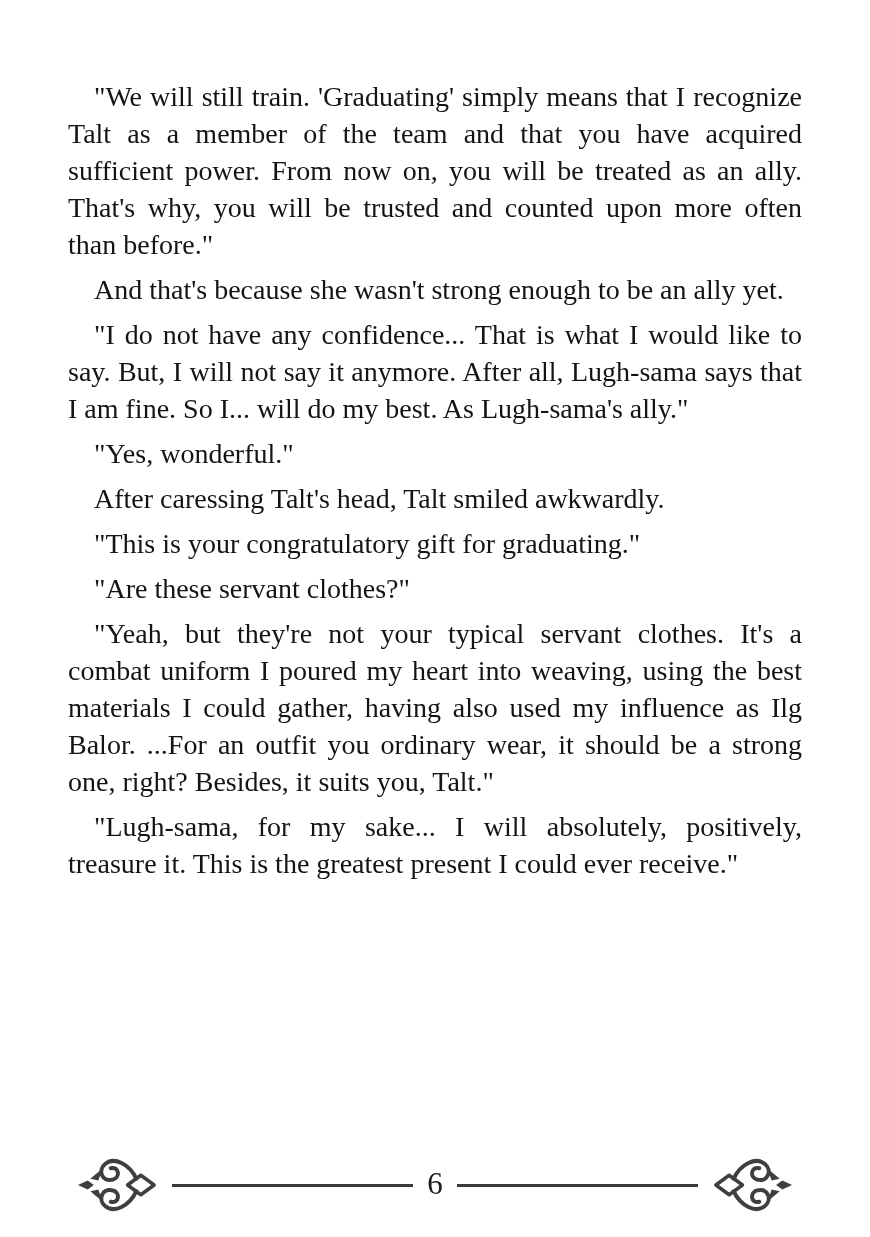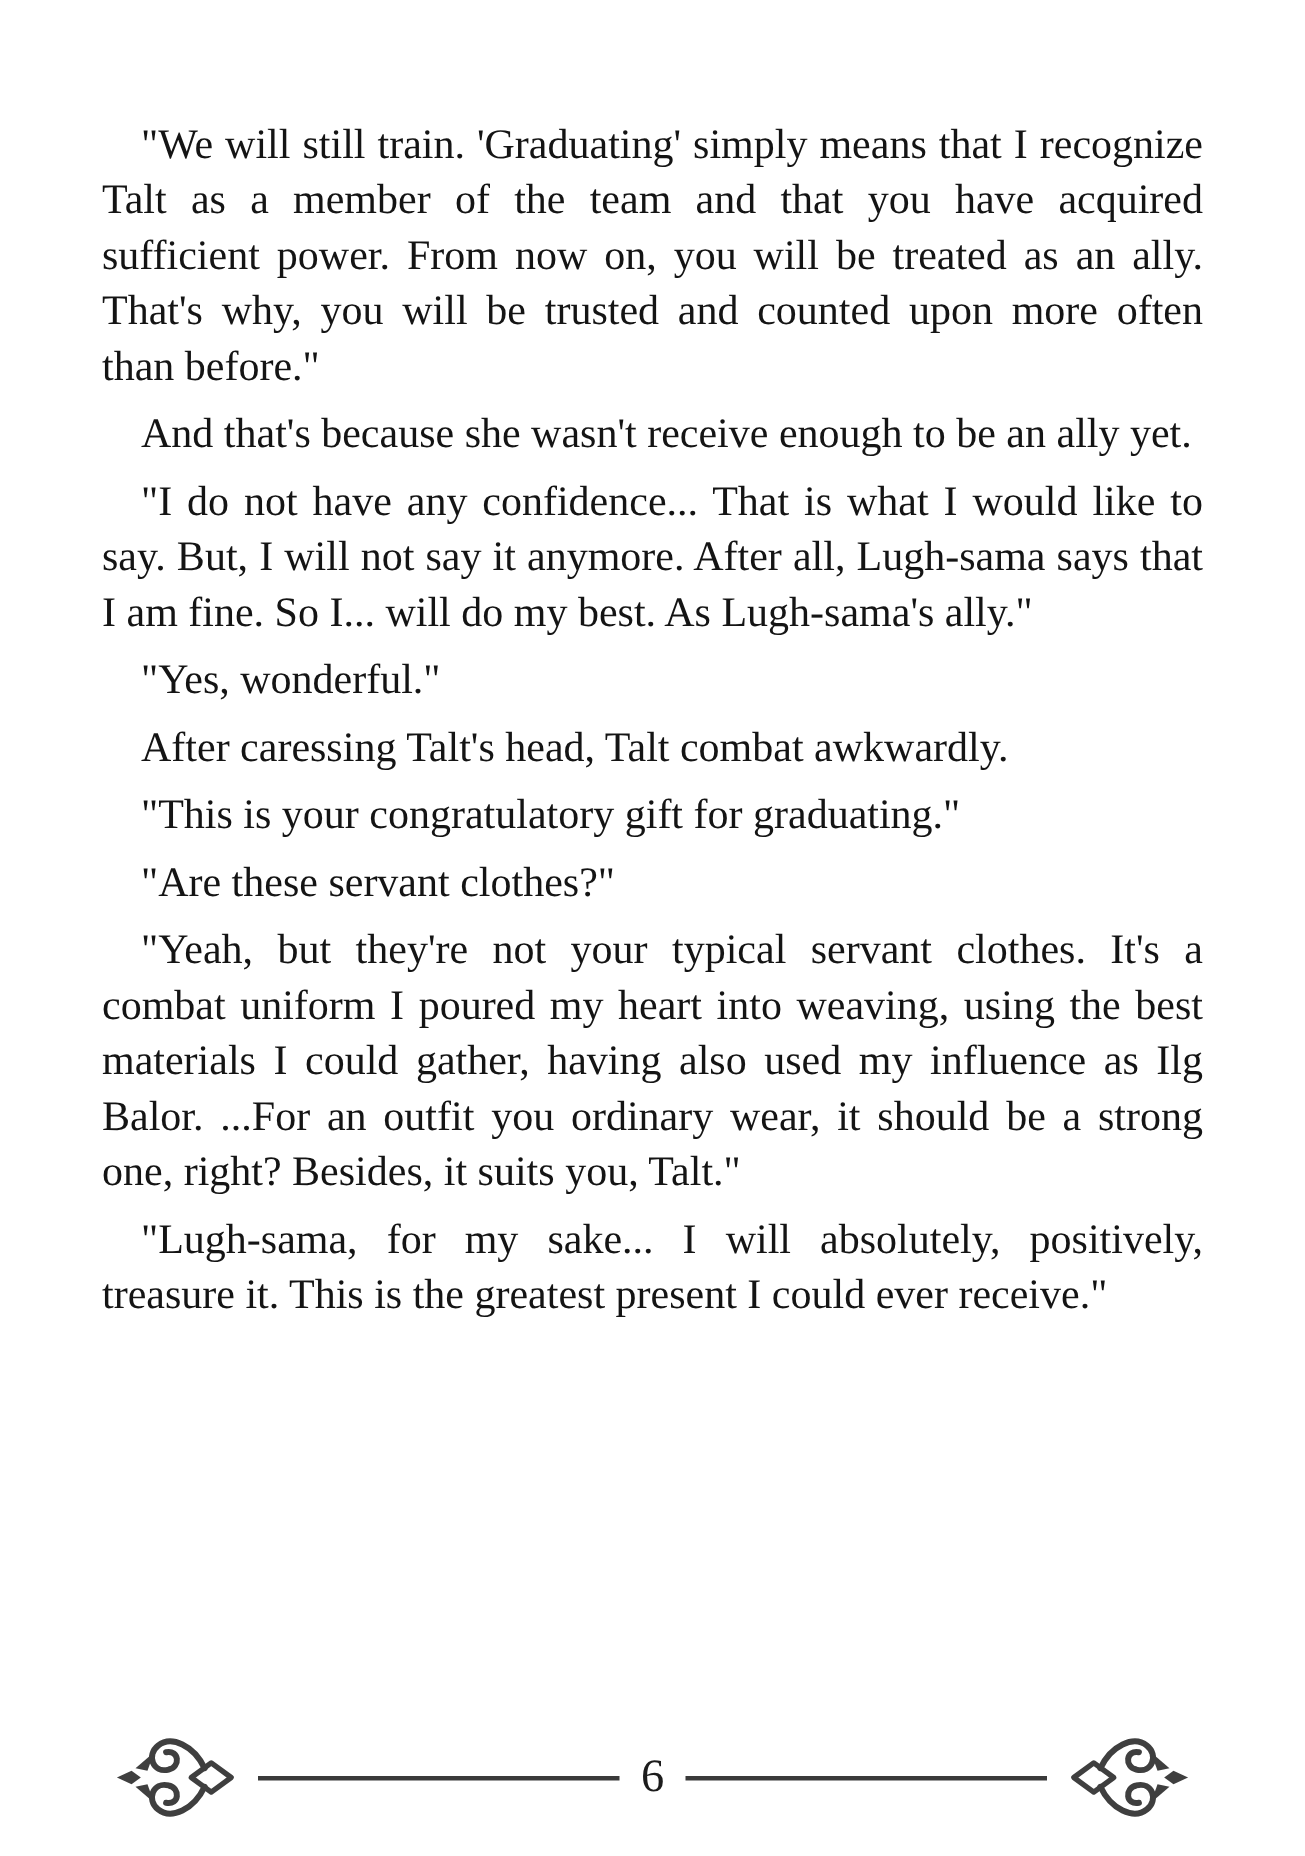--- a/index.html
+++ b/index.html
@@ -59,24 +59,24 @@
     transform: scaleX(-1);
   }
 </style>
 </head>
 <body>
 
 <div class="page">
 
   <div class="content">
     <p>"We will still train. 'Graduating' simply means that I recognize Talt as a member of the team and that you have acquired sufficient power. From now on, you will be treated as an ally. That's why, you will be trusted and counted upon more often than before."</p>
-    <p>And that's because she wasn't receive enough to be an ally yet.</p>
+    <p>And that's because she wasn't strong enough to be an ally yet.</p>
     <p>"I do not have any confidence... That is what I would like to say. But, I will not say it anymore. After all, Lugh-sama says that I am fine. So I... will do my best. As Lugh-sama's ally."</p>
     <p>"Yes, wonderful."</p>
-    <p>After caressing Talt's head, Talt combat awkwardly.</p>
+    <p>After caressing Talt's head, Talt smiled awkwardly.</p>
     <p>"This is your congratulatory gift for graduating."</p>
     <p>"Are these servant clothes?"</p>
     <p>"Yeah, but they're not your typical servant clothes. It's a combat uniform I poured my heart into weaving, using the best materials I could gather, having also used my influence as Ilg Balor. ...For an outfit you ordinary wear, it should be a strong one, right? Besides, it suits you, Talt."</p>
     <p>"Lugh-sama, for my sake... I will absolutely, positively, treasure it. This is the greatest present I could ever receive."</p>
   </div>
 
   <div class="footer">
 
     <svg class="flourish" viewBox="0 0 104 70" xmlns="http://www.w3.org/2000/svg">
       <g stroke="#3f3f3f" fill="none" stroke-width="4.5" stroke-linecap="round">

